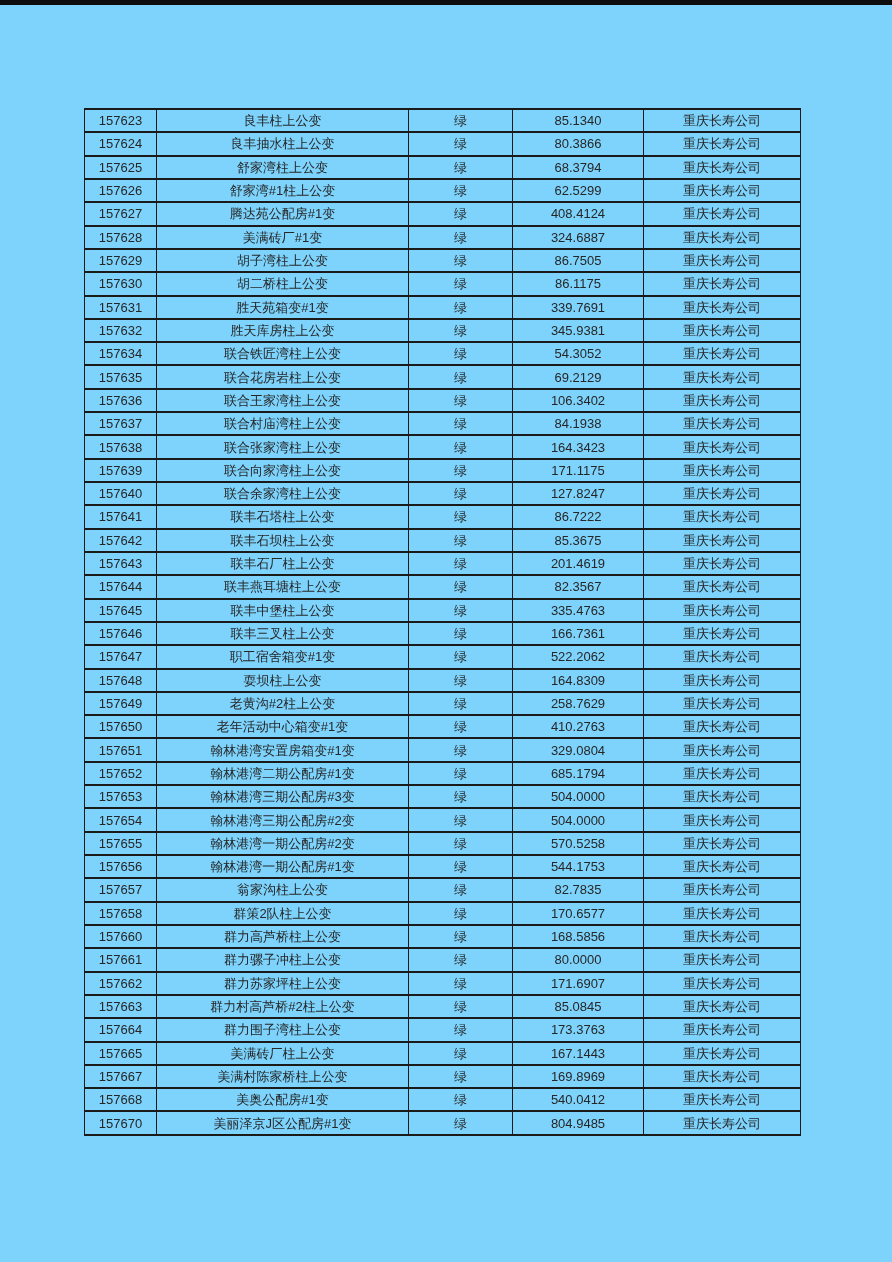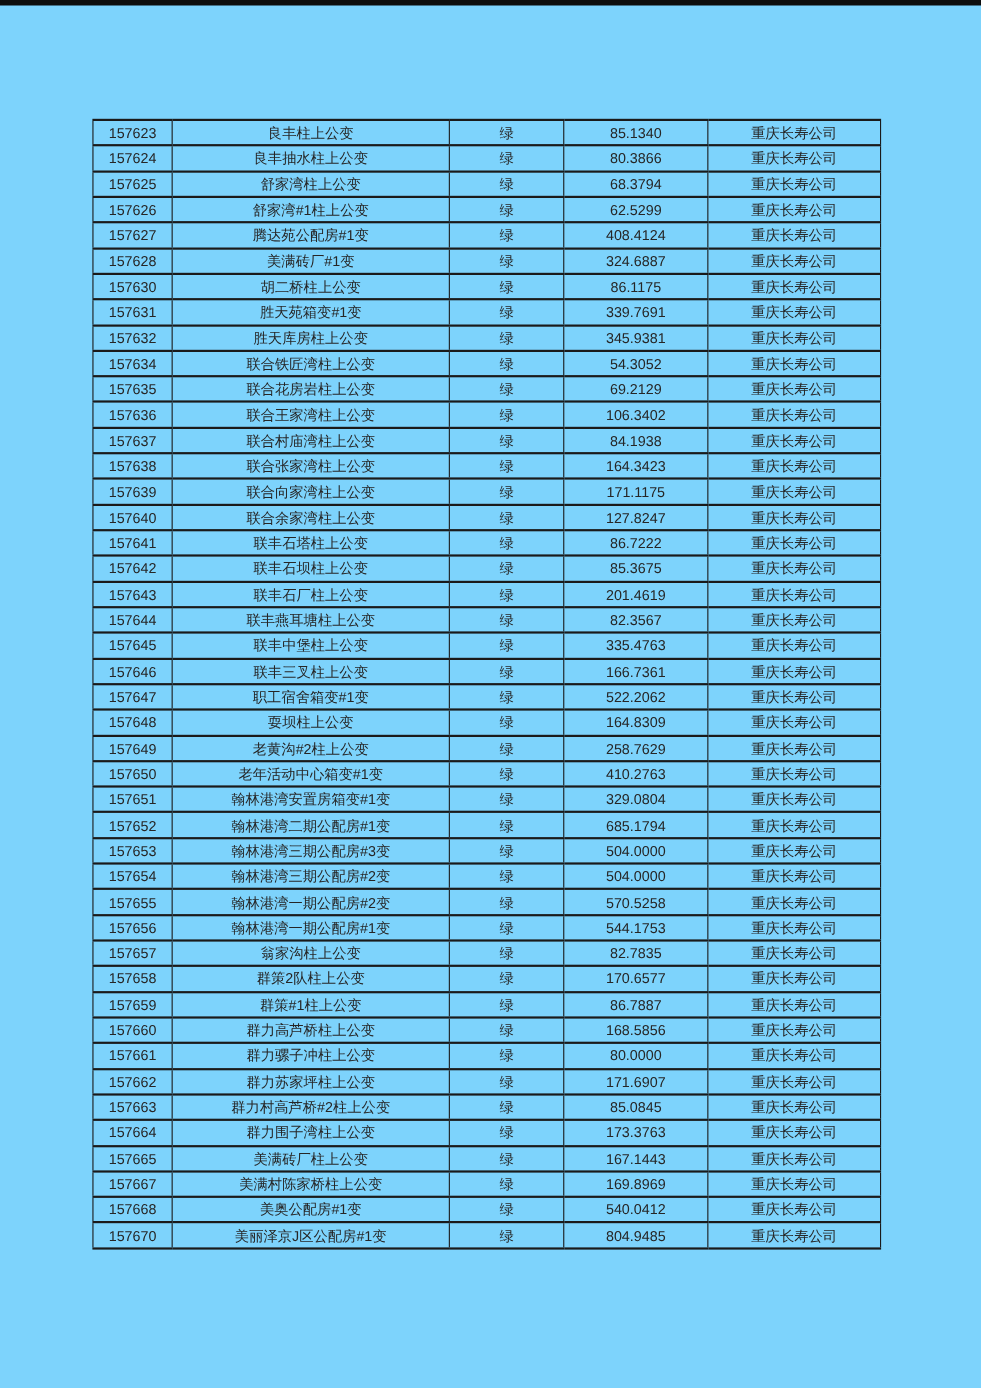--- a/index.html
+++ b/index.html
@@ -110,20 +110,27 @@
     </tr>
 
     <tr>
       <td>157628</td>
       <td>美满砖厂#1变</td>
       <td>绿</td>
       <td>324.6887</td>
       <td>重庆长寿公司</td>
     </tr>
 
+    <tr>
+      <td>157629</td>
+      <td>胡子湾柱上公变</td>
+      <td>绿</td>
+      <td>86.7505</td>
+      <td>重庆长寿公司</td>
+    </tr>
 
     <tr>
       <td>157630</td>
       <td>胡二桥柱上公变</td>
       <td>绿</td>
       <td>86.1175</td>
       <td>重庆长寿公司</td>
     </tr>
 
     <tr>
@@ -336,27 +343,20 @@
     </tr>
 
     <tr>
       <td>157658</td>
       <td>群策2队柱上公变</td>
       <td>绿</td>
       <td>170.6577</td>
       <td>重庆长寿公司</td>
     </tr>
 
-    <tr>
-      <td>157659</td>
-      <td>群策#1柱上公变</td>
-      <td>绿</td>
-      <td>86.7887</td>
-      <td>重庆长寿公司</td>
-    </tr>
 
     <tr>
       <td>157660</td>
       <td>群力高芦桥柱上公变</td>
       <td>绿</td>
       <td>168.5856</td>
       <td>重庆长寿公司</td>
     </tr>
 
     <tr>

